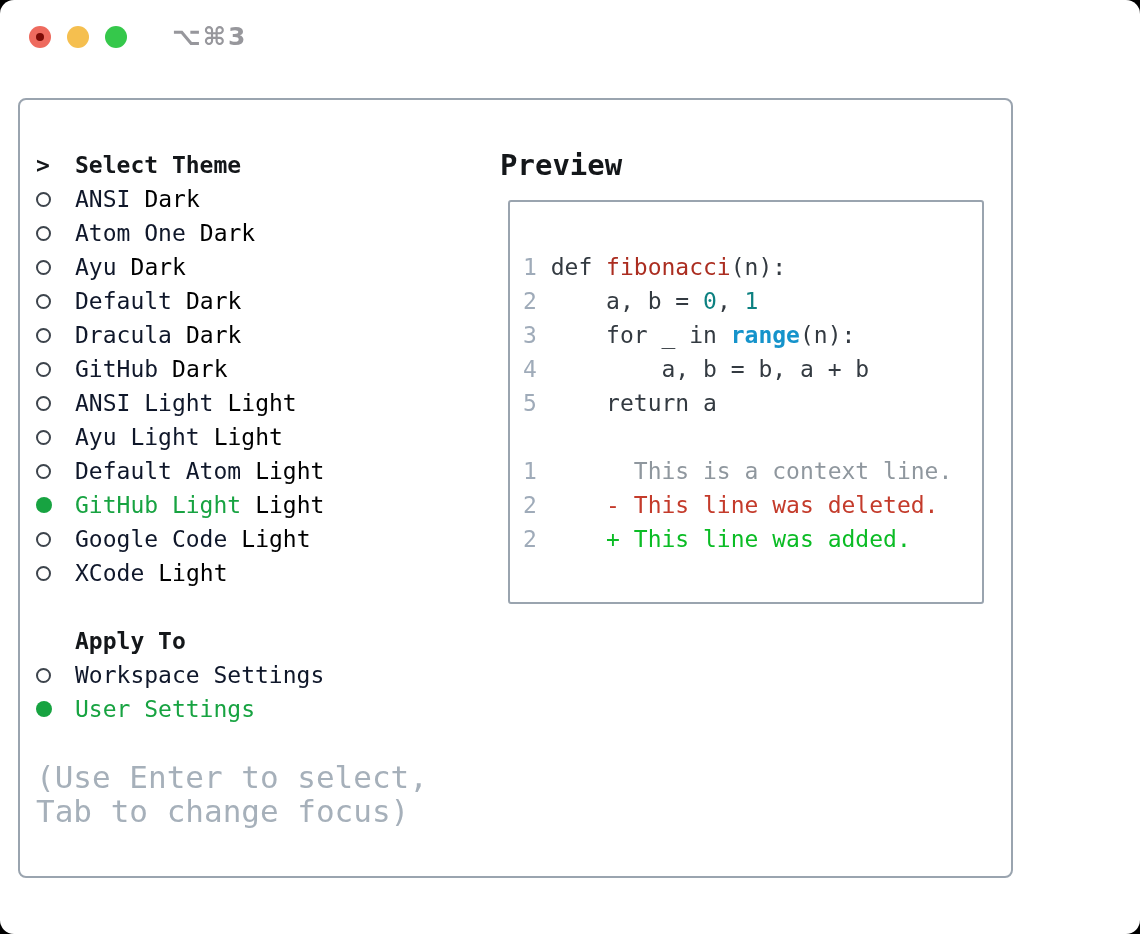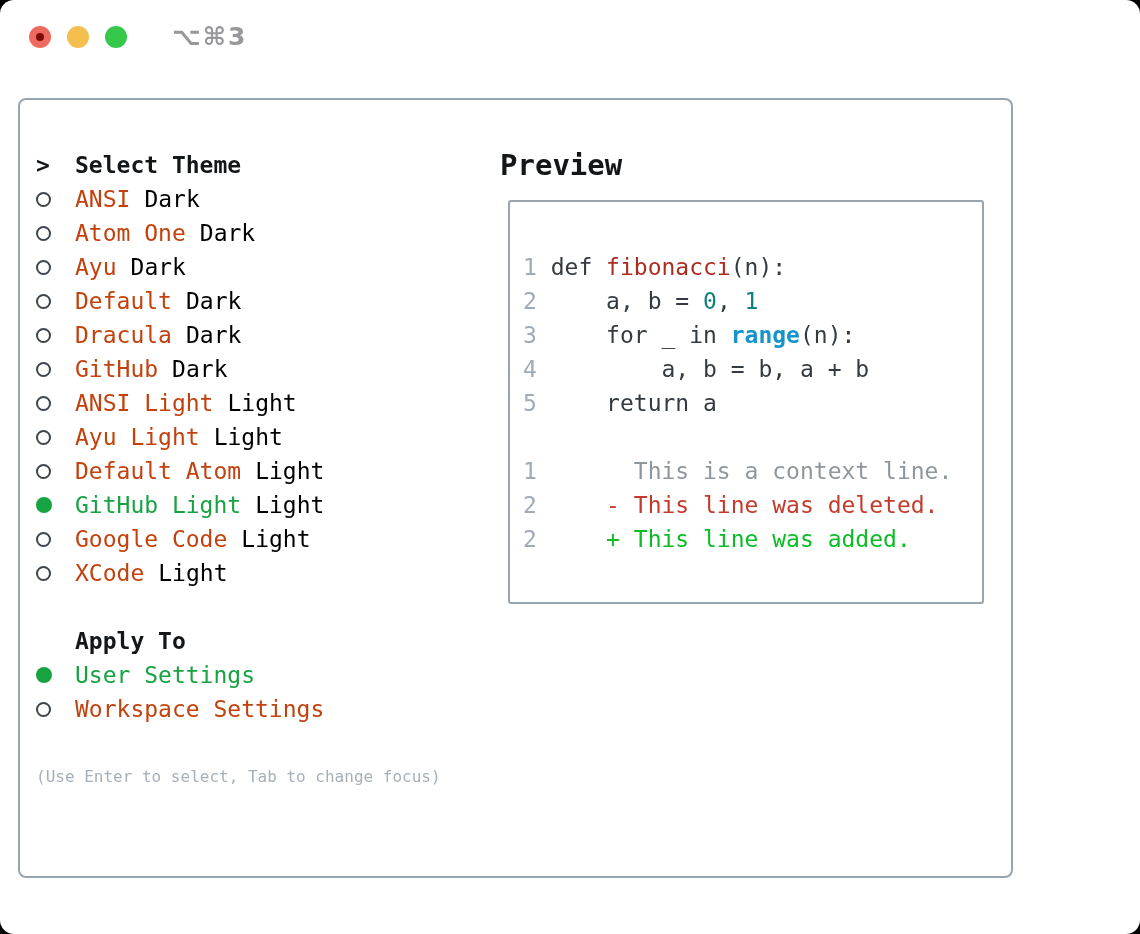--- a/index.html
+++ b/index.html
@@ -41,26 +41,26 @@
   }
   .row{display:flex;align-items:center;height:34px;white-space:pre;}
   .bullet-col{width:39px;flex:none;display:flex;align-items:center;}
   .bullet{
     width:15px;height:15px;border:2px solid #3d444c;border-radius:50%;
     box-sizing:border-box;background:transparent;
   }
   .bullet.filled{width:16px;height:16px;border:none;background:#17a341;}
   .prompt-char{width:39px;flex:none;font-weight:bold;color:#14171a;}
   .hdr{font-weight:bold;color:#14171a;}
-  .nm{color:#c2410c;}
+  .nm{color:#0f172a;}
   .row.selected .nm{color:#17a341;}
   .variant{color:#000000;margin-left:14px;}
   .spacer{height:34px;}
   .hint{
-    width:412px;color:#a6b0ba;font-size:16px;line-height:34px;
+    width:412px;color:#a6b0ba;font-size:31px;line-height:34px;
   }
   
   .preview-title{
     position:absolute;left:480px;top:48px;height:34px;line-height:34px;
     font-size:29px;font-weight:bold;color:#14171a;
   }
   .preview-box{
     position:absolute;left:488px;top:100px;width:472px;height:400px;
     border:2px solid #9aa4af;border-radius:3px;background:#fff;
   }
@@ -116,22 +116,22 @@
         </div>
 
       <div class="spacer"></div>
 
       <div class="row">
         <span class="bullet-col"></span>
         <span class="hdr">Apply To</span>
       </div>
 
       <div id="apply-list">
+          <div class="row"><span class="bullet-col"><span class="bullet"></span></span><span class="nm">Workspace Settings</span></div>
           <div class="row selected"><span class="bullet-col"><span class="bullet filled"></span></span><span class="nm">User Settings</span></div>
-          <div class="row"><span class="bullet-col"><span class="bullet"></span></span><span class="nm">Workspace Settings</span></div>
         </div>
 
       <div class="spacer"></div>
 
       <div class="hint">(Use Enter to select, Tab to change focus)</div>
     </div>
 
     <div class="preview-title">Preview</div>
 
     <div class="preview-box">

